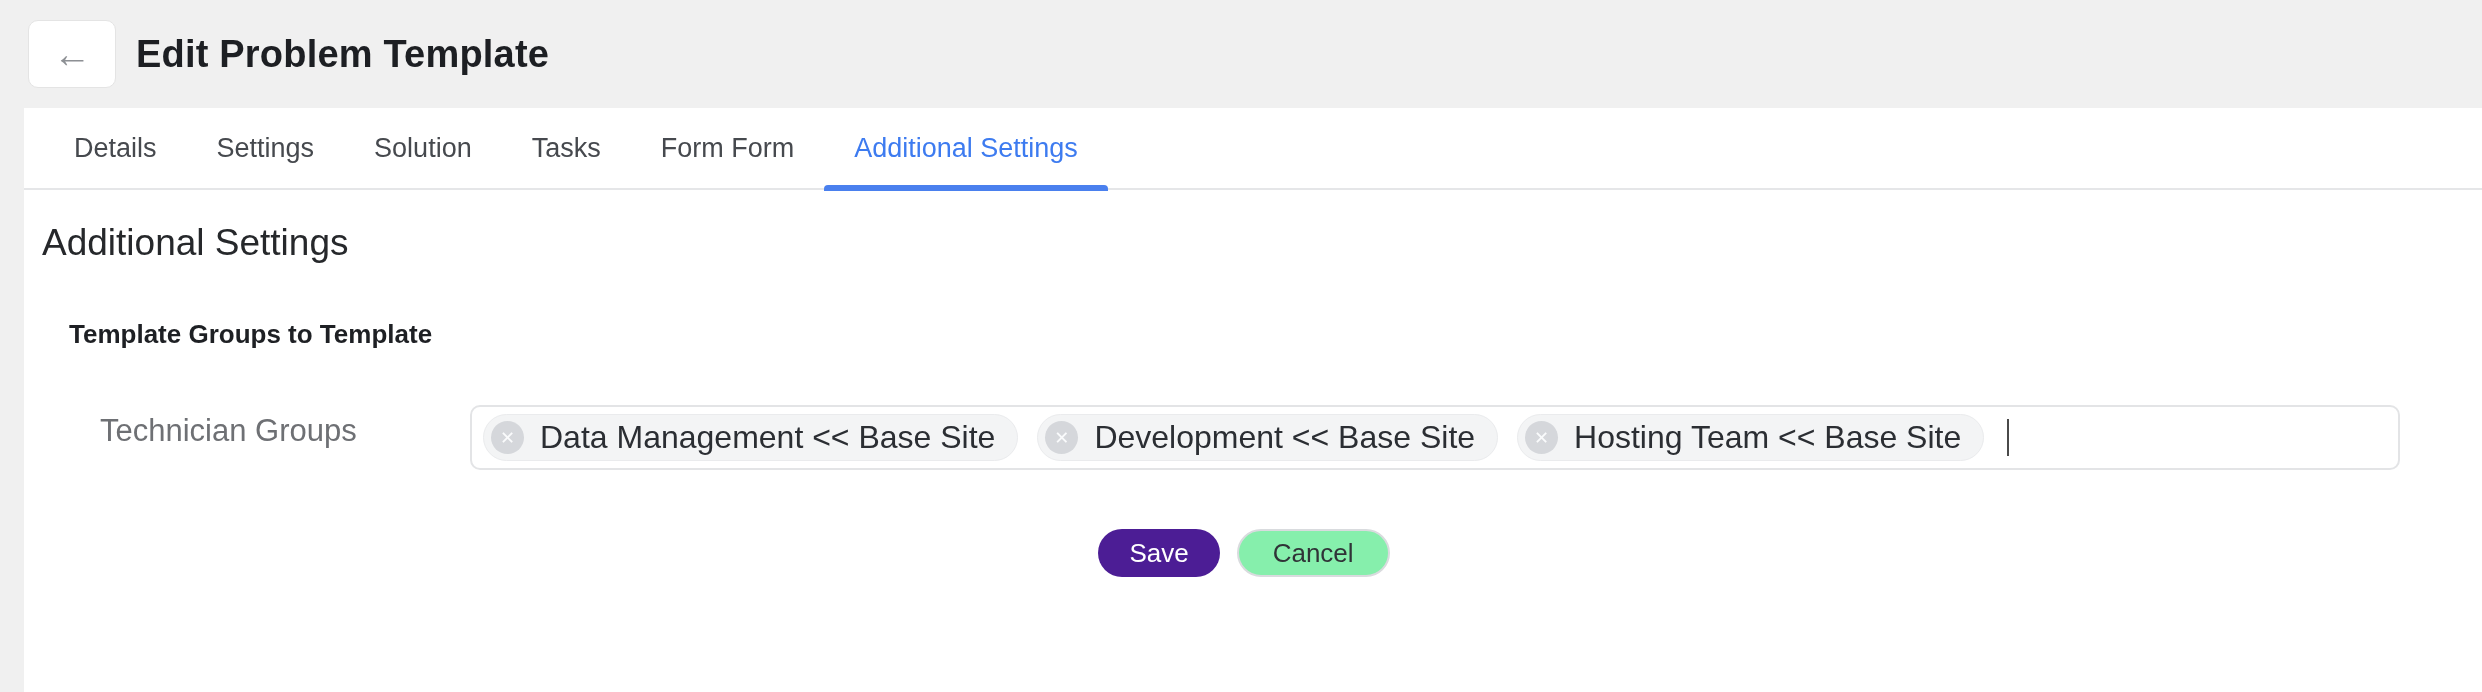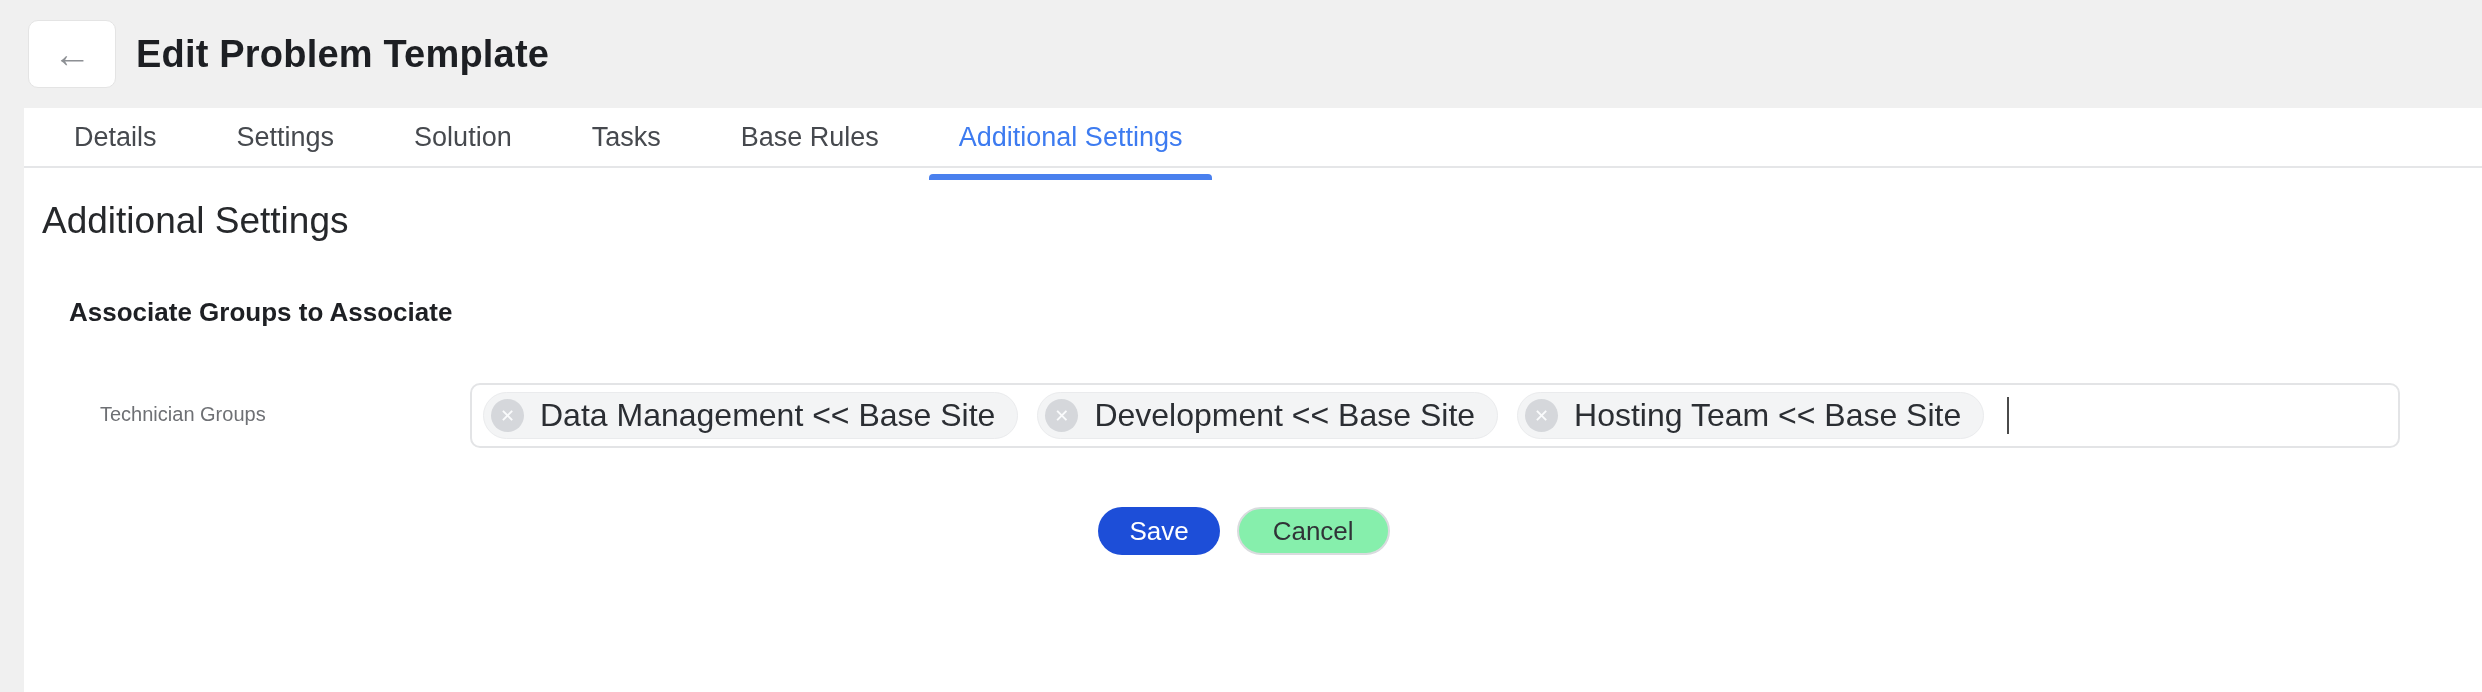--- a/index.html
+++ b/index.html
@@ -38,26 +38,25 @@
   
   .panel {
     margin-left: 24px;
     width: 2458px;
     height: 584px;
     background: #ffffff;
   }
 
   
   .tabbar {
-    height: 60px;
+    height: 82px;
     display: flex;
     align-items: center;
     padding-left: 20px;
     border-bottom: 2px solid #e5e6e8;
-    gap: 20px;
   }
   .tab {
     position: relative;
     height: 82px;
     display: flex; align-items: center;
     padding: 0 30px;
     font-size: 27px;
     color: #46494e;
     cursor: pointer;
     white-space: nowrap;
@@ -91,23 +90,22 @@
 
   .form-row {
     display: flex;
     align-items: flex-start;
     margin-top: 56px;
   }
   .field-label {
     margin-left: 58px;
     width: 370px;
     padding-top: 8px;
-    font-size: 20px;
+    font-size: 31px;
     color: #6e7074;
-    margin-top: 12px;
   }
   .multiselect {
     width: 1930px;
     height: 65px;
     background: #ffffff;
     border: 2px solid #e3e4e6;
     border-radius: 10px;
     display: flex;
     align-items: center;
     padding: 0 16px 0 11px;
@@ -154,21 +152,21 @@
   }
   .btn {
     height: 48px;
     border-radius: 24px;
     font-size: 26px;
     display: flex; align-items: center; justify-content: center;
     cursor: pointer;
     font-family: inherit;
   }
   .btn-save {
-    background: #1d4ed8;
+    background: #4c1d95;
     border: none;
     color: #ffffff;
     padding: 0 31px;
     font-weight: 500;
   }
   .btn-cancel {
     background: #86efac;
     border: 2px solid #d9dbde;
     color: #303337;
     padding: 0 34px;
@@ -184,27 +182,27 @@
   <div class="page-title">Edit Problem Template</div>
 </div>
 
 <div class="panel">
 
   <div class="tabbar">
     <div class="tab">Details</div>
     <div class="tab">Settings</div>
     <div class="tab">Solution</div>
     <div class="tab">Tasks</div>
-    <div class="tab">Base Rules</div>
+    <div class="tab">Form Form</div>
     <div class="tab active">Additional Settings</div>
   </div>
 
   <div class="content">
     <div class="page-heading">Additional Settings</div>
-    <div class="section-heading">Associate Groups to Associate</div>
+    <div class="section-heading">Template Groups to Template</div>
 
     <div class="form-row">
       <div class="field-label">Technician Groups</div>
 
       <div class="multiselect">
         <div class="chip">
           <span class="chip-x">✕</span>
           <span class="chip-text">Data Management &lt;&lt; Base Site</span>
         </div>
         <div class="chip">

